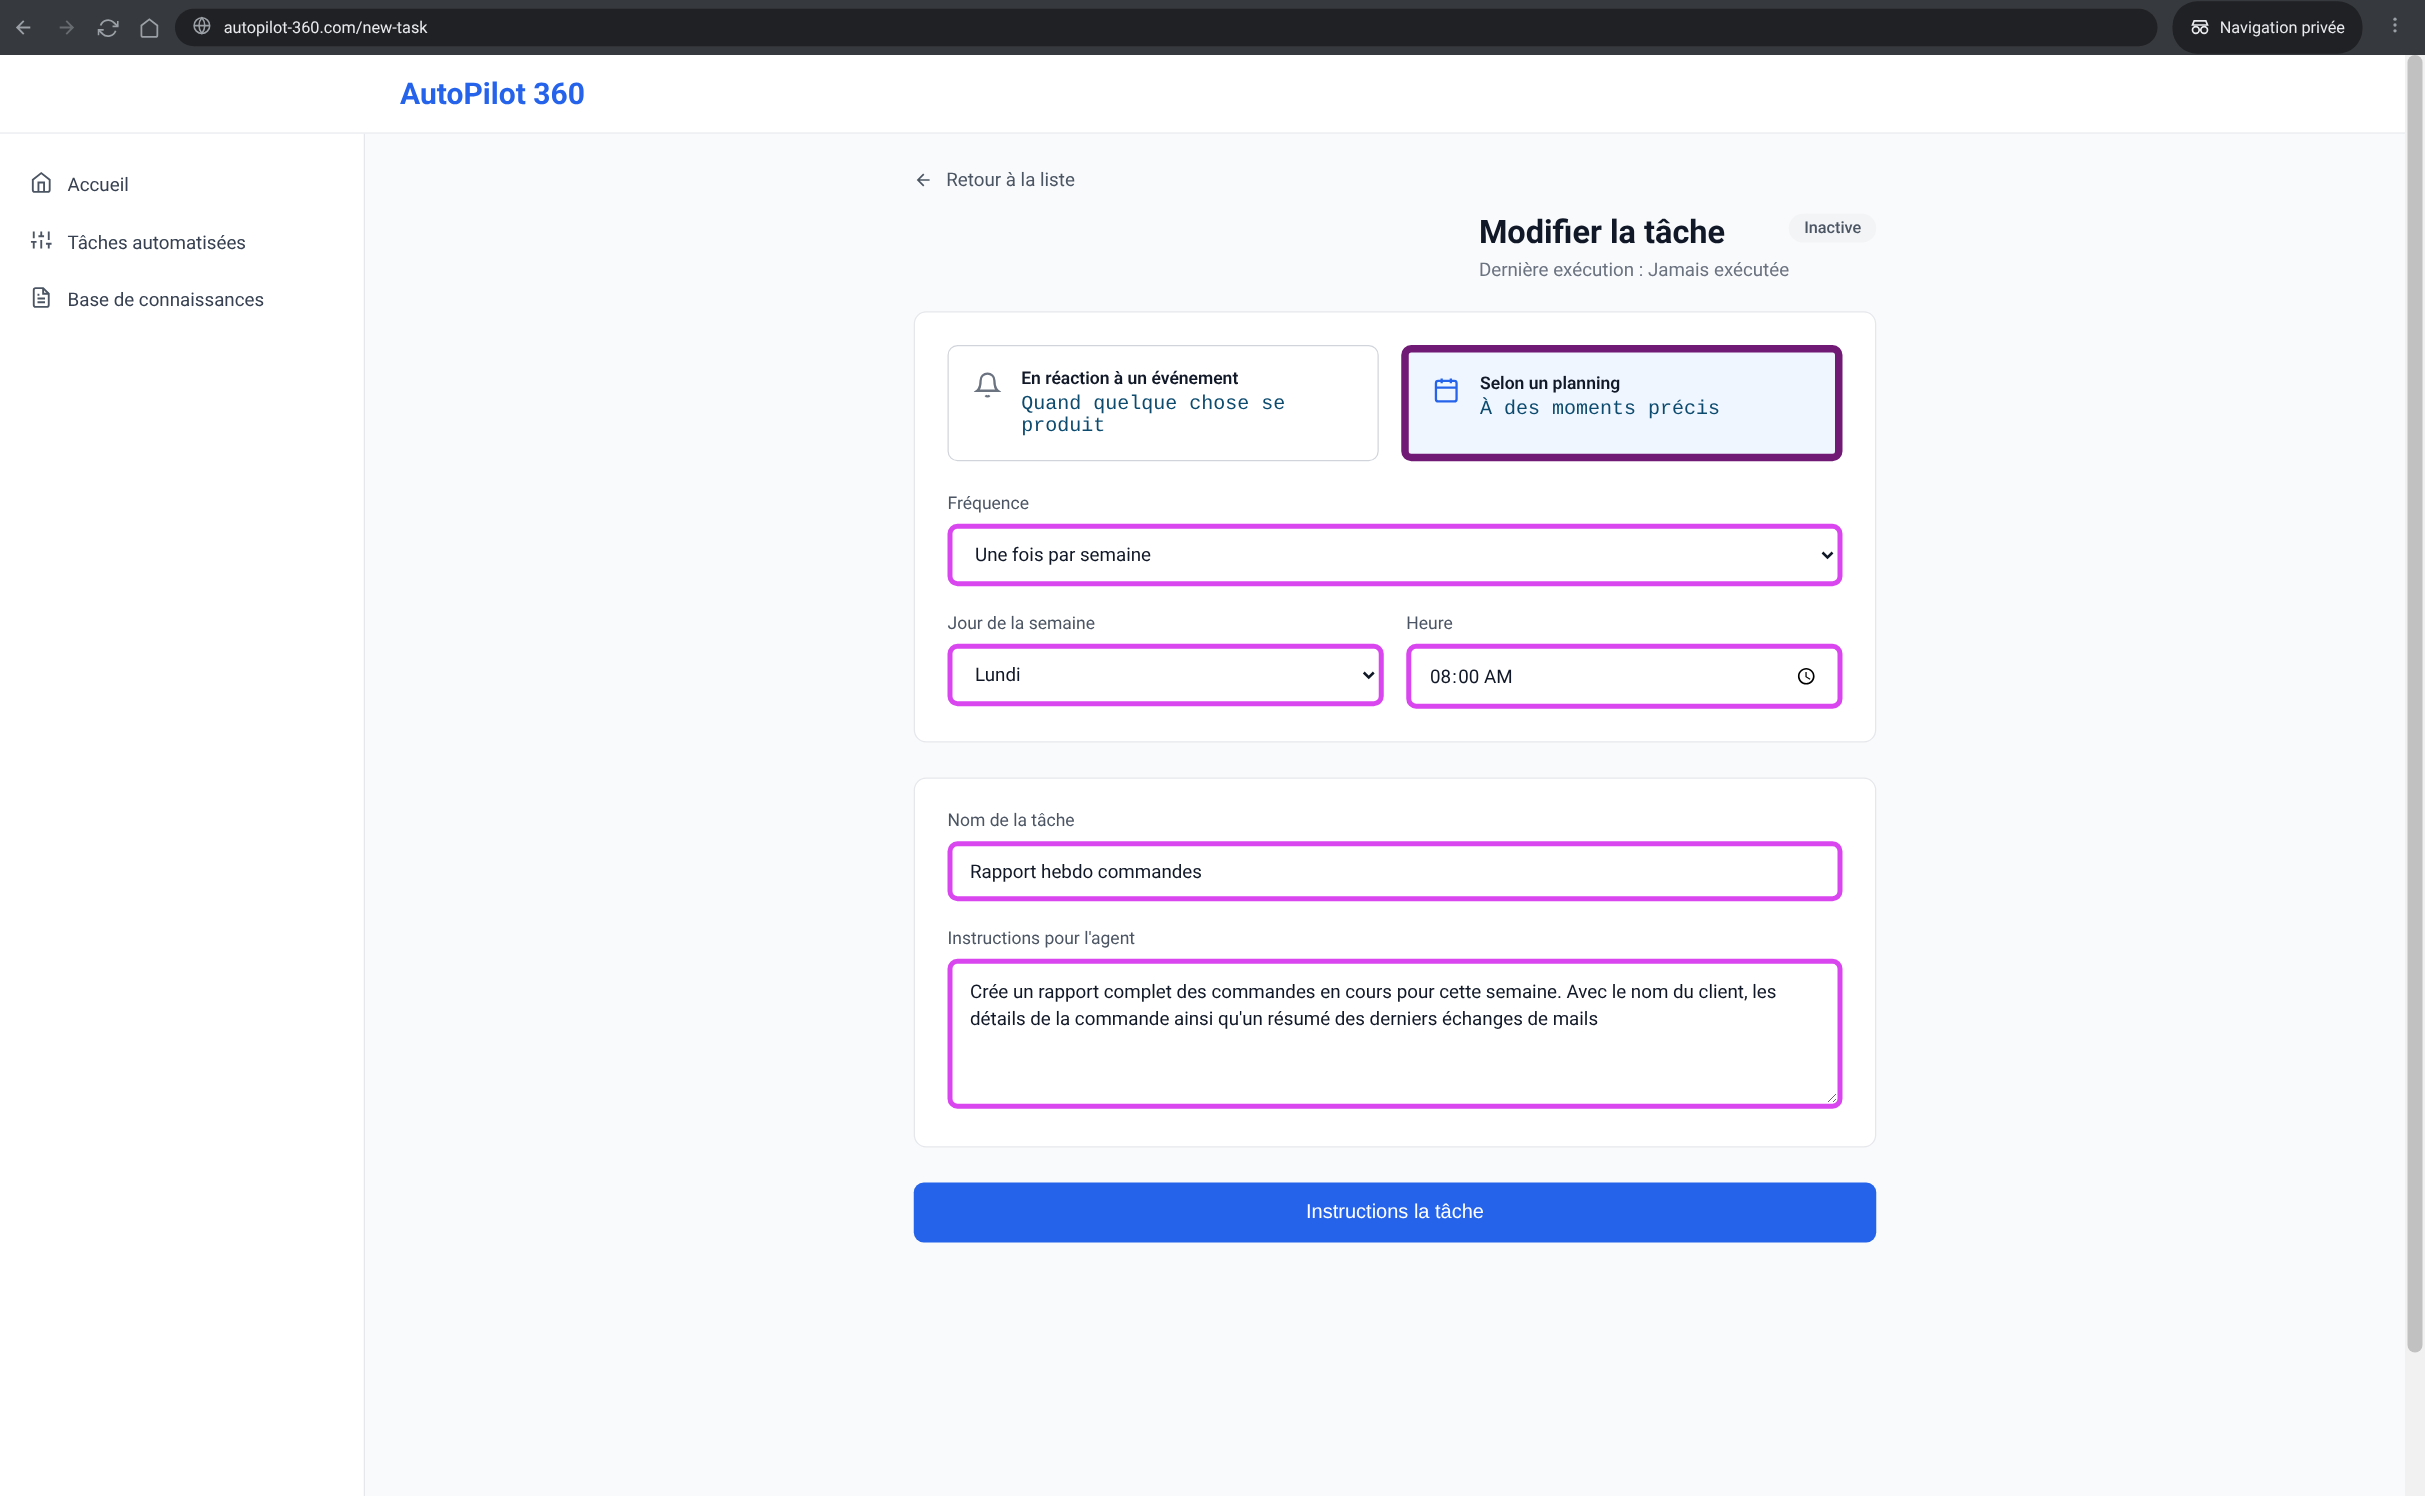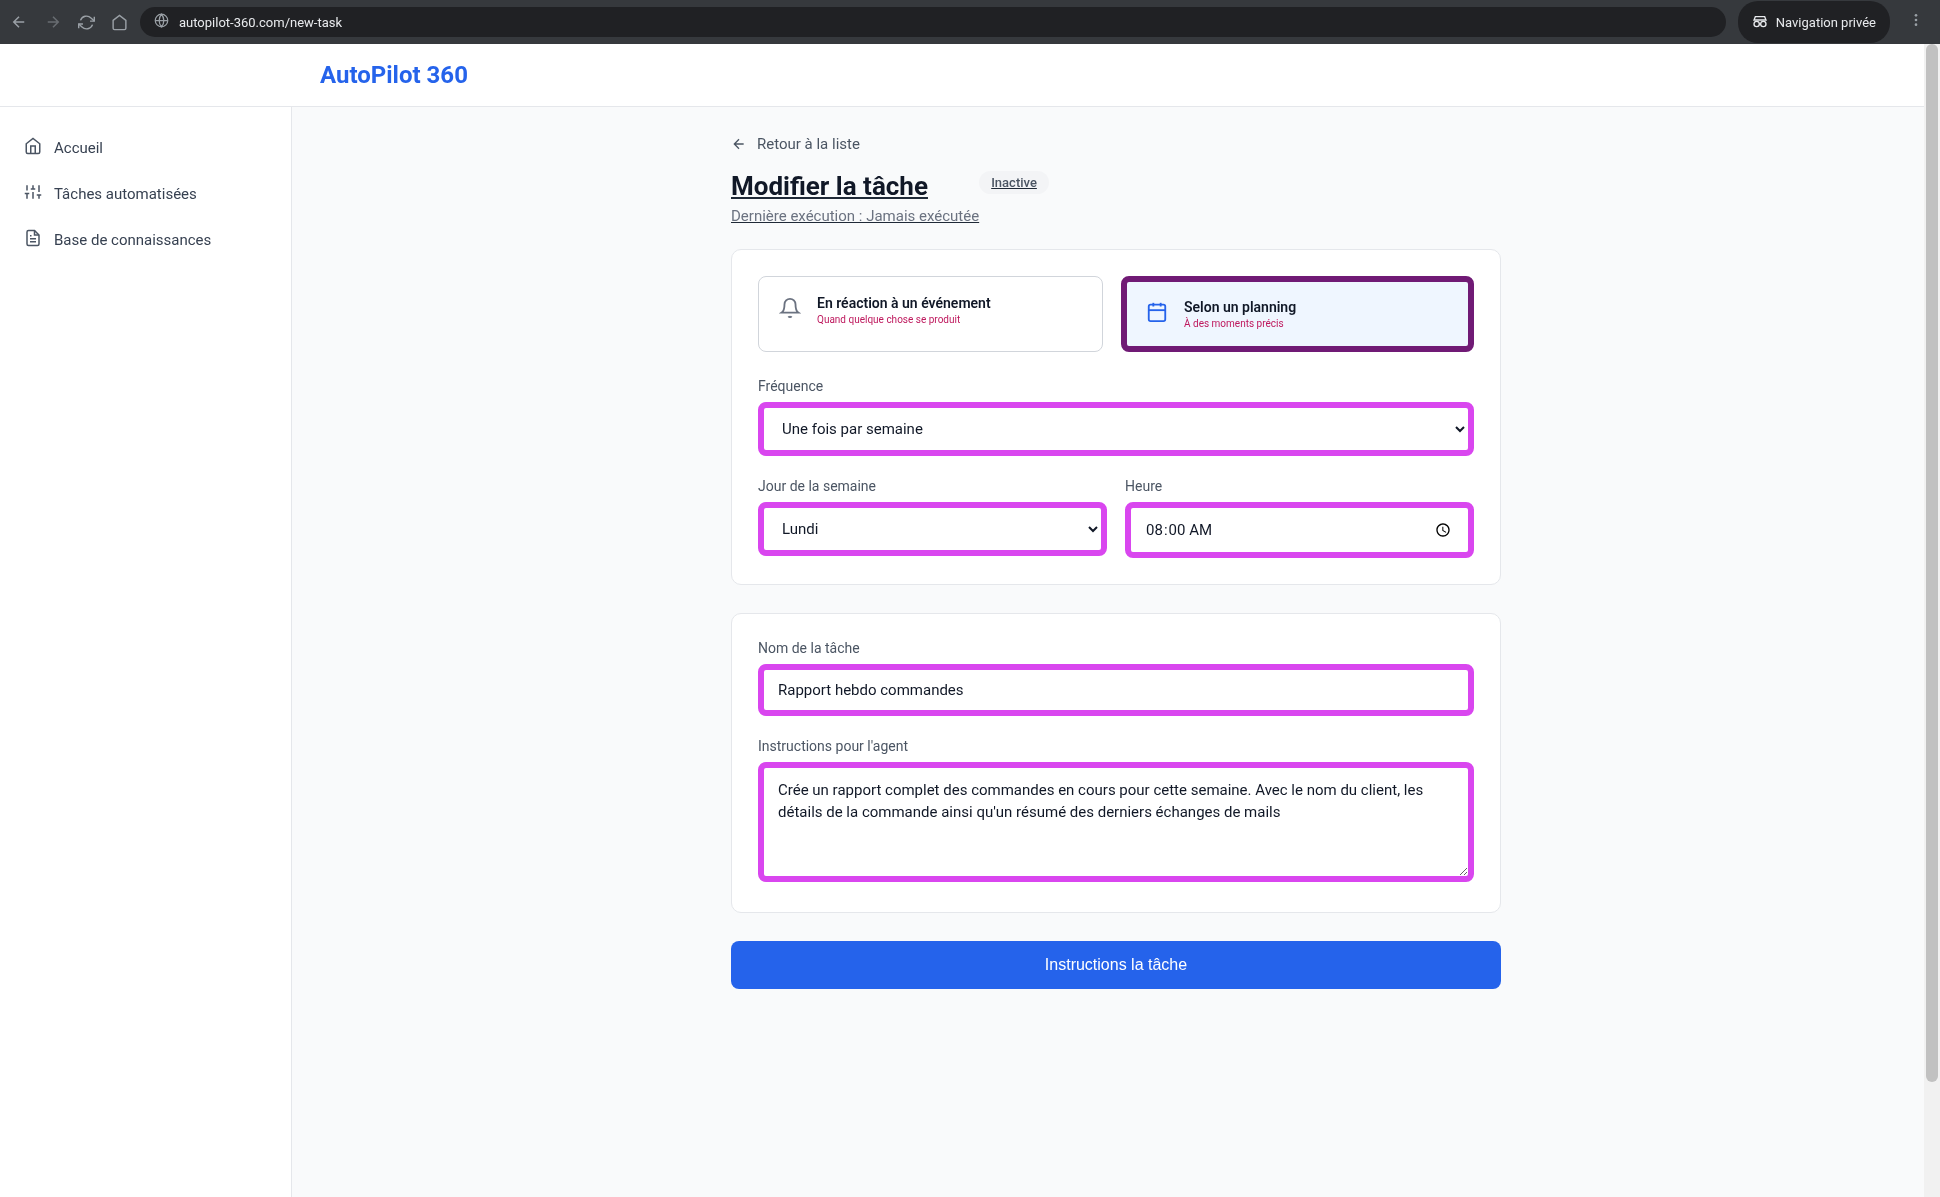--- a/index.html
+++ b/index.html
@@ -22,43 +22,43 @@
   .layout { display: flex; min-height: calc(100vh - 107px); }
   .sidebar { width: 292px; border-right: 1px solid #e5e7eb; padding: 18px 10px; background: #fff; }
   .sidebar-item { display: flex; align-items: center; gap: 12px; padding: 12px 14px; font-size: 15px; color: #374151; cursor: pointer; border-radius: 6px; }
   .sidebar-icon { color: #4b5563; flex-shrink: 0; }
 
   .main { flex: 1; background: #f9fafb; padding: 28px 0 60px; }
   .content { max-width: 770px; margin: 0 auto; }
 
   .back-link { display: inline-flex; align-items: center; gap: 10px; color: #4b5563; font-size: 15px; cursor: pointer; margin-bottom: 18px; }
 
-  .page-header { display: flex; justify-content: flex-start; align-items: flex-start; margin-bottom: 24px; text-decoration: underline; }
+  .page-header { display: flex; justify-content: flex-end; align-items: flex-start; margin-bottom: 24px; }
   .page-title { font-size: 26px; font-weight: 700; color: #111827; margin-bottom: 6px; }
   .page-subtitle { font-size: 15px; color: #6b7280; }
   .status-badge { background: #f3f4f6; color: #4b5563; font-size: 13px; padding: 4px 12px; border-radius: 12px; font-weight: 500; }
 
   .card { background: #fff; border: 1px solid #e5e7eb; border-radius: 10px; padding: 26px; margin-bottom: 28px; }
   .card-title { font-size: 17px; font-weight: 700; color: #111827; margin-bottom: 20px; }
 
   .trigger-row { display: flex; gap: 18px; margin-bottom: 26px; }
   .trigger-option { flex: 1; border: 1px solid #d1d5db; border-radius: 8px; padding: 18px 20px; display: flex; gap: 16px; cursor: pointer; align-items: flex-start; }
   .trigger-option.selected { border: 6px solid #701a75; background: #eff6ff; padding: 17px 19px; }
   .trigger-icon { flex-shrink: 0; margin-top: 2px; }
   .trigger-option .trigger-icon { color: #6b7280; }
   .trigger-option.selected .trigger-icon { color: #2563eb; }
   .trigger-title { font-weight: 600; font-size: 14px; color: #111827; margin-bottom: 3px; }
-  .trigger-sub { font-size: 10px; color: #be185d; }
+  .trigger-sub { font-size: 16px; color: #0c4a6e; font-family: Liberation Mono, monospace; }
 
   .form-row { display: flex; gap: 18px; }
   .form-group { flex: 1; margin-bottom: 0; }
   .form-group.full { margin-bottom: 22px; }
   .form-label { display: block; font-size: 14px; color: #4b5563; margin-bottom: 8px; }
   select, input[type="text"], input[type="time"], textarea {
-    width: 100%; border: 6px solid #d946ef; border-radius: 8px; padding: 11px 14px;
+    width: 100%; border: 4px solid #d946ef; border-radius: 8px; padding: 11px 14px;
     font-size: 15px; font-family: inherit; color: #111827; background: #fff;
   }
   textarea { resize: vertical; min-height: 120px; line-height: 1.5; }
   select { appearance: auto; }
 
   .form-group-task { margin-bottom: 22px; }
 
   .save-btn { width: 100%; background: #2563eb; color: #fff; border: none; border-radius: 8px; padding: 15px; font-size: 16px; font-weight: 500; cursor: pointer; }
 
   

